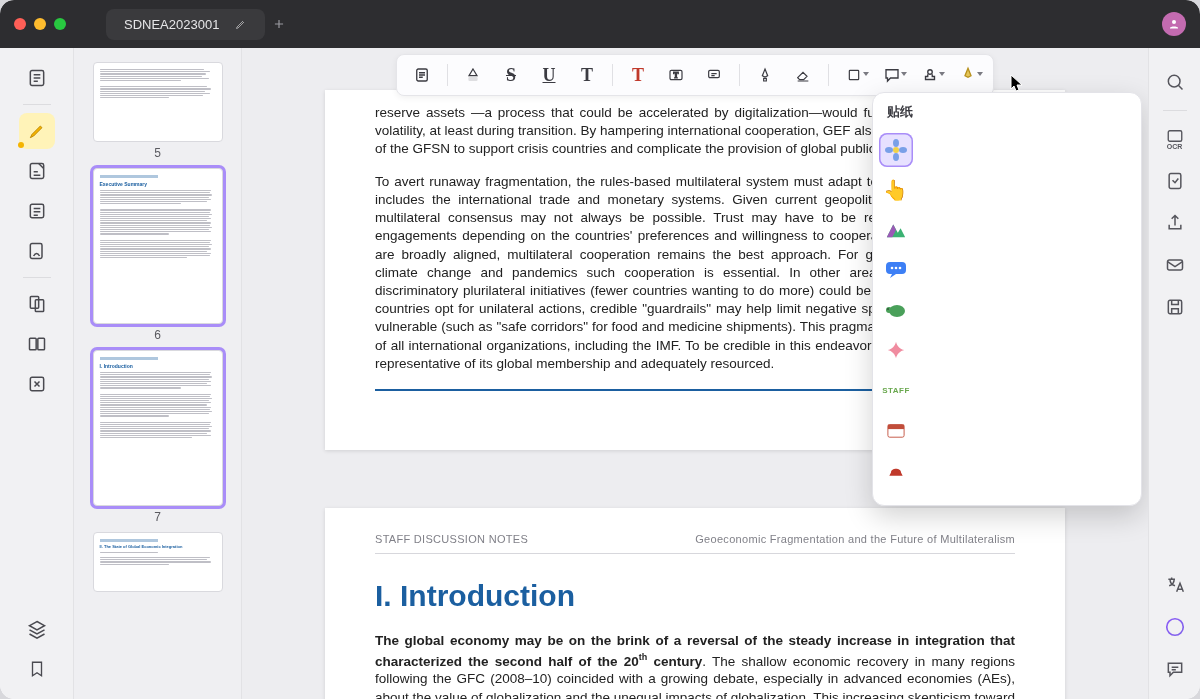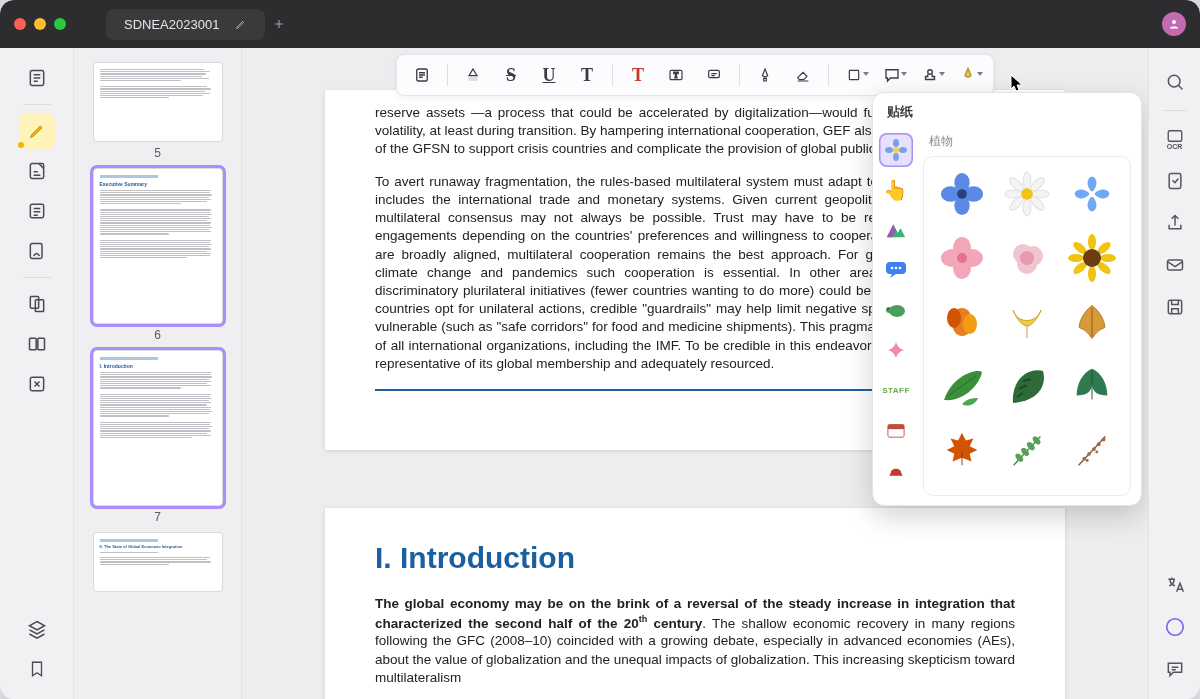--- a/index.html
+++ b/index.html
@@ -206,20 +206,21 @@
     position:absolute;
     top:44px; left:630px;
     width:270px; height:414px;
     background:#fff;
     border:1px solid #e3e3e8;
     border-radius:12px;
     box-shadow:0 10px 28px rgba(0,0,0,.18);
     z-index:50;
     display:flex;
     overflow:hidden;
+    flex-direction:column;
   }
   .pop-title {
     position:absolute; top:10px; left:14px;
     font-size:13px; font-weight:600; color:#3a3a40;
   }
   .pop-cats {
     width:46px;
     padding-top:40px;
     display:flex;flex-direction:column;align-items:center;gap:6px;
   }
@@ -753,20 +754,24 @@
       </div>
     </div>
 
     <div class="page" style="top:42px; height:360px; padding-top:14px;">
       <p class="body-text">reserve assets —a process that could be accelerated by digitalization—would further increase financial volatility, at least during transition. By hampering international cooperation, GEF also threatens the capacity of the GFSN to support crisis countries and complicate the provision of global public goods.</p>
       <p class="body-text" style="margin-top:14px;">To avert runaway fragmentation, the rules-based multilateral system must adapt to a changing world that includes the international trade and monetary systems. Given current geopolitical tensions, however, multilateral consensus may not always be possible. Trust may have to be rebuilt through forms of engagements depending on the countries' preferences and willingness to cooperate. Where preferences are broadly aligned, multilateral cooperation remains the best approach. For global public goods like climate change and pandemics such cooperation is essential. In other areas, well-designed non-discriminatory plurilateral initiatives (fewer countries wanting to do more) could be stepping stones. When countries opt for unilateral actions, credible "guardrails" may help limit negative spillovers and protect the vulnerable (such as "safe corridors" for food and medicine shipments). This pragmatism needs a joint effort of all international organizations, including the IMF. To be credible in this endeavor, the IMF should remain representative of its global membership and adequately resourced.</p>
       <hr class="section-rule">
     </div>
 
     <div class="page" style="top:460px; height:240px;">
+      <div class="page-header">
+        <span>STAFF DISCUSSION NOTES</span>
+        <span>Geoeconomic Fragmentation and the Future of Multilateralism</span>
+      </div>
       <h1 class="intro-h1">I. Introduction</h1>
       <p class="body-text">
         <span class="bold-open">The global economy may be on the brink of a reversal of the steady increase in integration that characterized the second half of the 20</span><span class="bold-open sup">th</span><span class="bold-open"> century</span><span>. The shallow economic recovery in many regions following the GFC (2008–10) coincided with a growing debate, especially in advanced economies (AEs), about the value of globalization and the unequal impacts of globalization. This increasing skepticism toward multilateralism</span>
       </p>
     </div>
   </div>
 
   <div class="right-rail">
     <div class="rr-btn">
       <svg width="20" height="20" viewBox="0 0 24 24" fill="none" stroke="currentColor" stroke-width="1.8">

